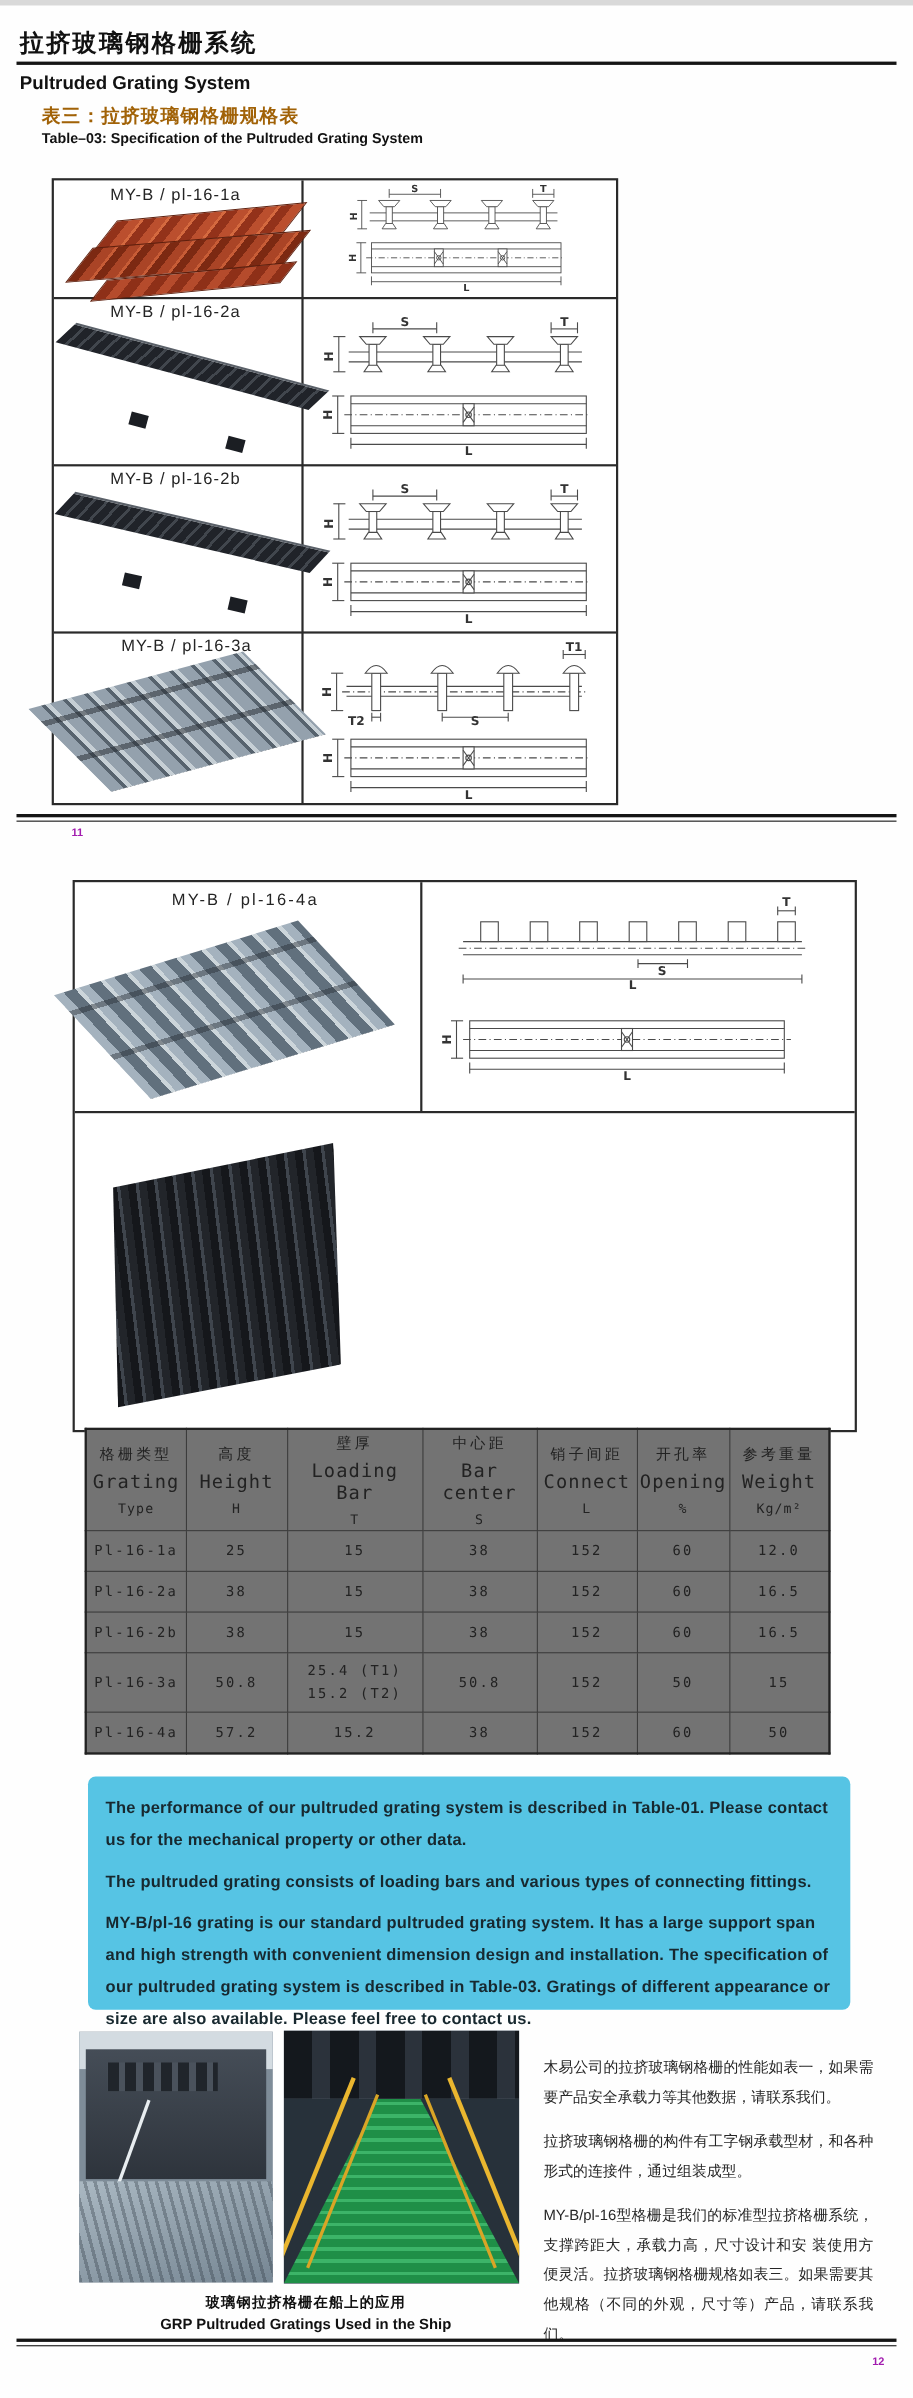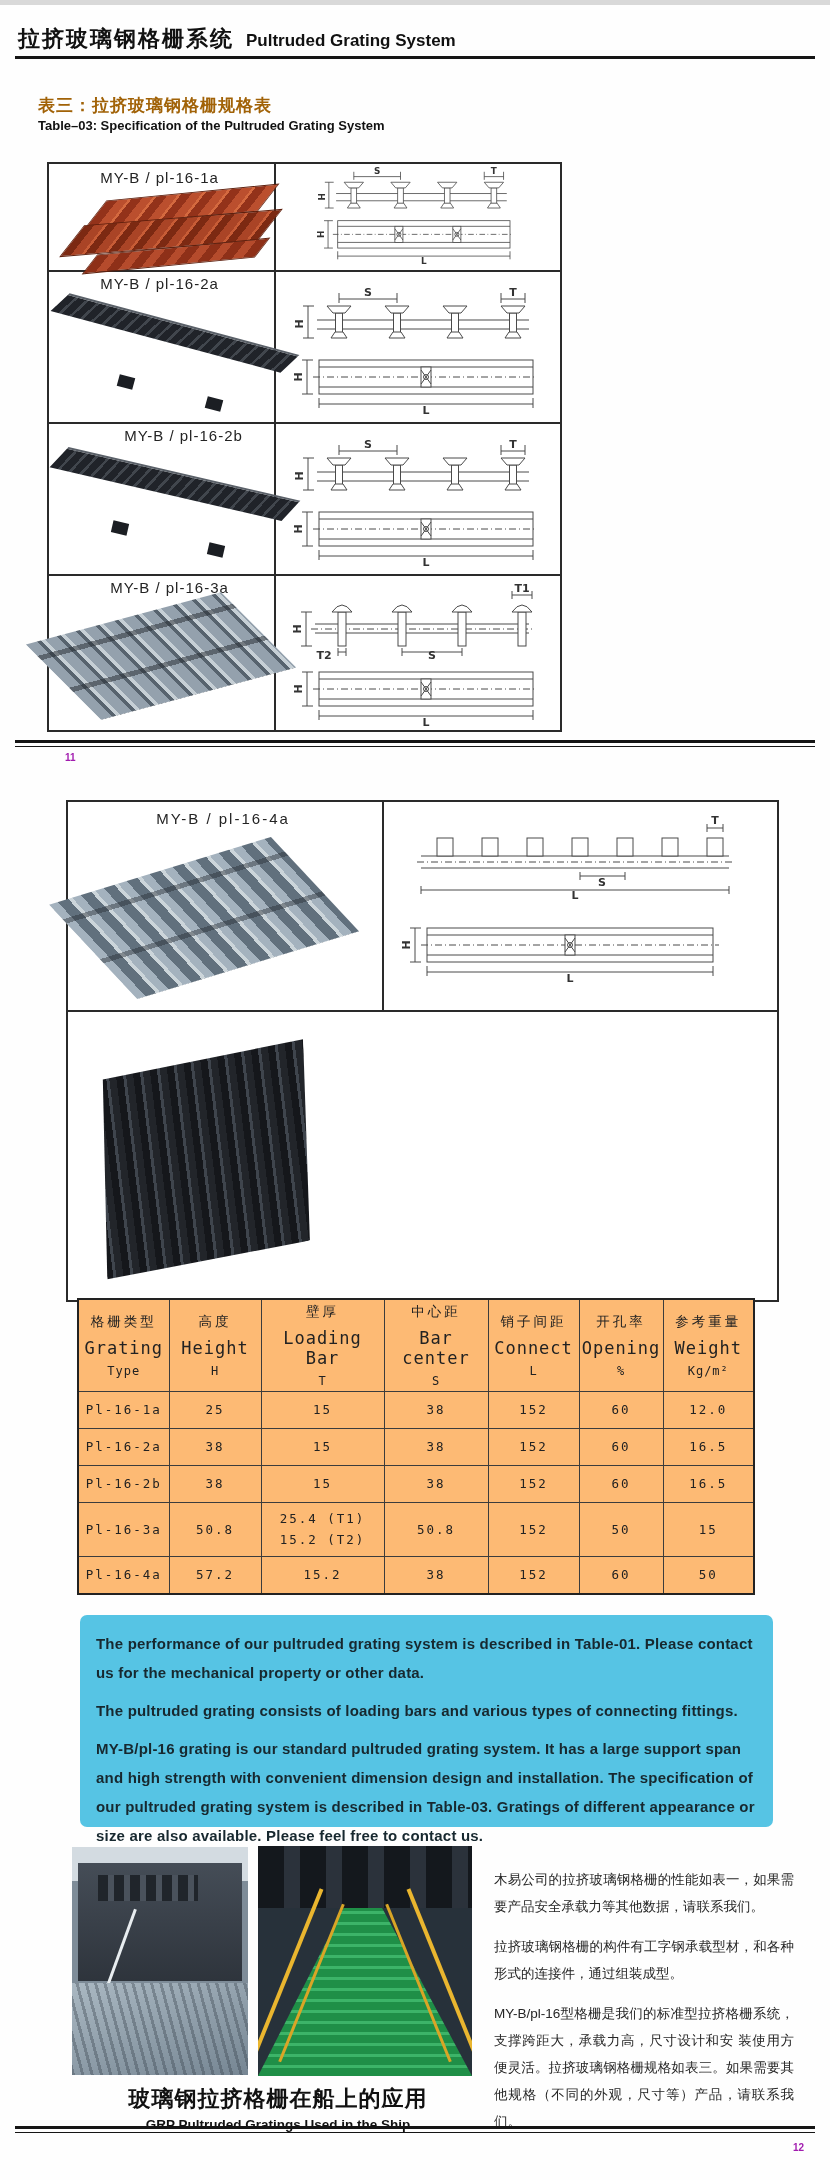--- a/index.html
+++ b/index.html
@@ -1,21 +1,21 @@
 <!DOCTYPE html>
 <html><head>
 <meta charset="utf-8">
 <style>
   html,body{margin:0;padding:0;background:#fff;}
   .page{position:relative;width:830px;height:2180px;background:#fefefe;overflow:hidden;
         font-family:"Liberation Sans",sans-serif;color:#1c1c1c;}
   .scan-strip{position:absolute;left:0;top:0;width:830px;height:5px;background:#d9d9d9;}
 
   
-  .hdr{position:absolute;left:18px;top:24px;display:flex;align-items:baseline;gap:12px;white-space:nowrap;}
+  .hdr{position:absolute;left:18px;top:24px;display:flex;align-items:baseline;gap:12px;white-space:nowrap;flex-direction:column;}
   .hdr-zh{font-size:22px;font-weight:bold;letter-spacing:2px;color:#111;}
   .hdr-en{font-size:17px;font-weight:bold;color:#111;}
   .rule-thick{position:absolute;left:15px;width:800px;height:3px;background:#151515;}
   .rule-thin{position:absolute;left:15px;width:800px;height:1px;background:#151515;}
 
   .tbl-title{position:absolute;left:38px;top:94px;}
   .tbl-title-zh{font-size:17px;font-weight:bold;letter-spacing:1px;color:#a16207;}
   .tbl-title-en{font-size:13px;font-weight:bold;color:#111;margin-top:1px;}
 
   
@@ -58,21 +58,21 @@
      background:repeating-linear-gradient(90deg,#a4b2be 0 9px,#61707d 9px 20px,#ccd5da 20px 24px);}
   .p4s-g::after{content:"";position:absolute;inset:0;
      background:repeating-linear-gradient(0deg,transparent 0 44px,rgba(40,46,53,.45) 44px 49px);}
 
   .p4b-g{position:absolute;left:2px;top:12px;width:216px;height:226px;transform:rotate(-5deg) skewY(-12deg);
      clip-path:polygon(6% 3%,100% 12%,95% 100%,0 90%);
      background:repeating-linear-gradient(88deg,#15171b 0 7px,#3f454d 7px 10px,#22252a 10px 17px);}
 
   
   table.spec{position:absolute;left:77px;top:1298px;width:676px;border-collapse:collapse;
-     table-layout:fixed;background:#fdba74;border:2px solid #222;}
+     table-layout:fixed;background:#737373;border:2px solid #222;}
   .spec th,.spec td{border:1px solid #3c3c3c;text-align:center;vertical-align:middle;padding:0;
      font-family:"DejaVu Sans Mono",monospace;color:#222;font-weight:normal;}
   .spec tr.hd{height:92px;}
   .spec td{font-size:12.5px;letter-spacing:2px;height:36px;}
   .spec tr.tall{height:54px;}
   .spec .th-zh{font-family:"Liberation Sans",sans-serif;font-size:13.5px;letter-spacing:3px;margin-bottom:7px;}
   .spec .th-en{font-size:17px;letter-spacing:1px;margin-bottom:6px;}
   .spec .th-sym{font-size:12px;letter-spacing:1px;}
   .spec .l2{line-height:1.7;}
 
@@ -96,21 +96,21 @@
 
   .pM-top{position:absolute;left:0;top:0;right:0;height:62px;
      background:repeating-linear-gradient(90deg,#14181d 0 26px,#2b323b 26px 42px);}
   .pM-floorbg{position:absolute;left:0;bottom:0;right:0;height:168px;background:#27313a;}
   .pM-green{position:absolute;left:0;bottom:0;right:0;height:168px;
      clip-path:polygon(40% 0,58% 0,100% 100%,0 100%);
      background:repeating-linear-gradient(0deg,#1f8f47 0 8px,#3cb468 8px 11px);}
   .rail{position:absolute;background:#eab62f;}
 
   .cap{position:absolute;left:78px;top:2084px;width:400px;text-align:center;color:#111;}
-  .cap-zh{font-size:22px;font-weight:bold;letter-spacing:1px;}
+  .cap-zh{font-size:13px;font-weight:bold;letter-spacing:1px;}
   .cap-en{font-size:13.5px;font-weight:bold;margin-top:3px;}
 
   .zhcol{position:absolute;left:478px;top:1866px;width:316px;}
   .zhcol p{margin:0 0 13px 16px;font-size:13.5px;line-height:27px;color:#262626;text-align:justify;}
 
   .pgnum{position:absolute;font-size:10px;font-weight:bold;color:#a21caf;margin-left:37px;}
 </style>
 </head>
 <body>
 
@@ -130,21 +130,21 @@
 
   <div class="box" style="left:47px;top:162px;width:511px;height:566px;">
     <div class="vline" style="left:225px;height:100%;"></div>
     <div class="hline" style="top:106px;"></div>
     <div class="hline" style="top:258px;"></div>
     <div class="hline" style="top:410px;"></div>
   </div>
 
   <div class="plabel" style="left:47px;top:169px;">MY-B / pl-16-1a</div>
   <div class="plabel" style="left:47px;top:275px;">MY-B / pl-16-2a</div>
-  <div class="plabel" style="left:47px;top:427px;padding-left:24px;">MY-B / pl-16-2b</div>
+  <div class="plabel" style="left:47px;top:427px;">MY-B / pl-16-2b</div>
   <div class="plabel" style="left:57px;top:579px;">MY-B / pl-16-3a</div>
 
   <div class="photo" style="left:68px;top:192px;width:200px;height:74px;">
     <div class="slab p1a-s1"></div>
     <div class="slab p1a-s2"></div>
     <div class="slab p1a-s3"></div>
   </div>
   <div class="photo" style="left:56px;top:300px;width:215px;height:112px;">
     <div class="darkbar p2a-b"></div>
     <div class="foot" style="left:62px;top:76px;transform:rotate(15deg);"></div>

